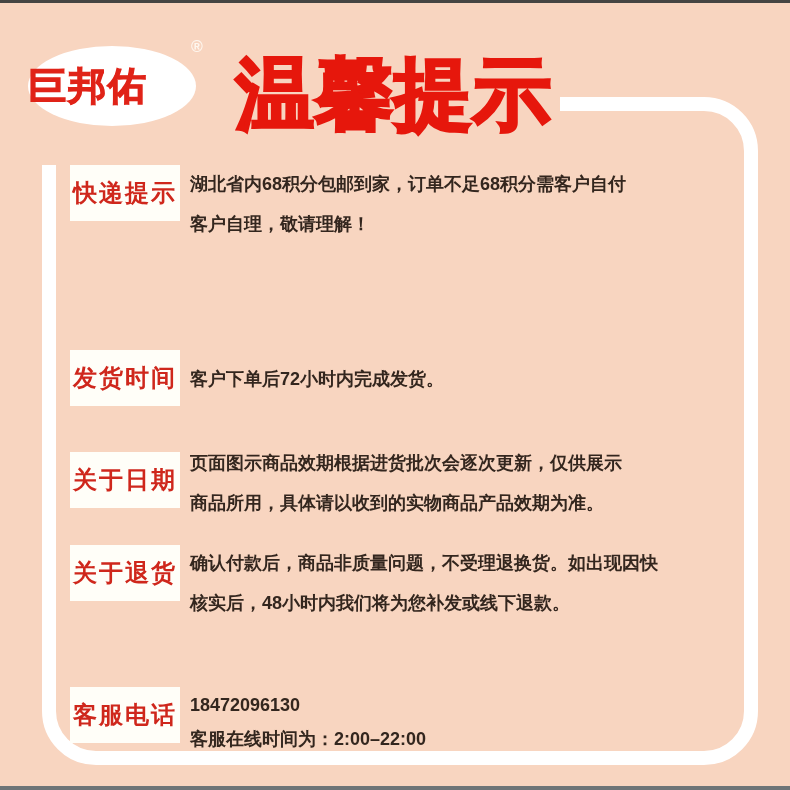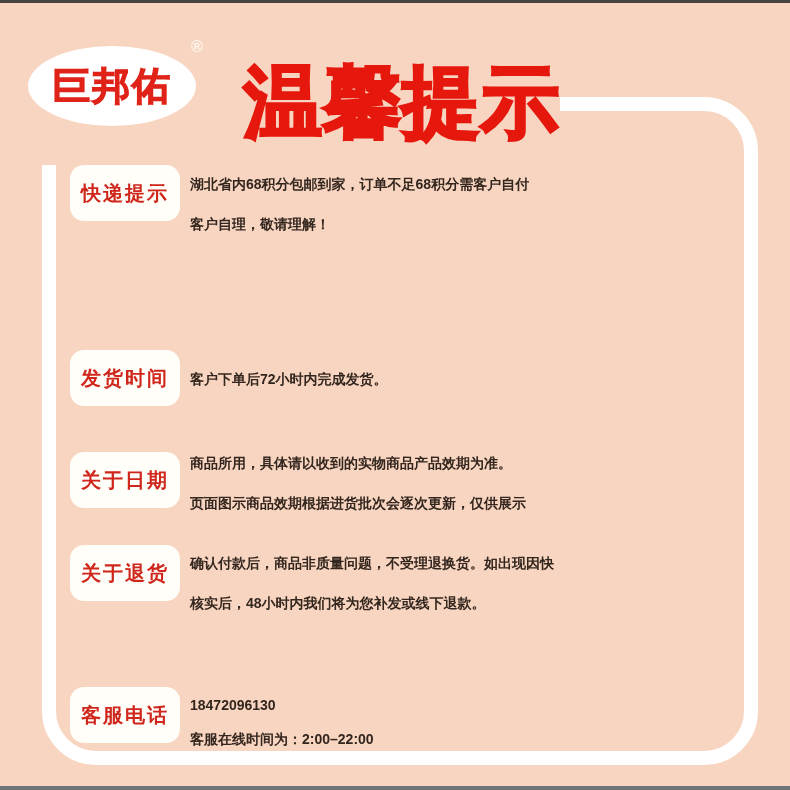--- a/index.html
+++ b/index.html
@@ -15,50 +15,49 @@
     background:#454543;
   }
   .edge-bottom{
     position:absolute;left:0;top:786px;width:790px;height:4px;
     background:#6e7477;
   }
   .frame{position:absolute;left:0;top:0;}
   .logo{
     position:absolute;left:28px;top:46px;width:168px;height:80px;
     background:#ffffff;border-radius:50%;
-    display:flex;align-items:center;justify-content:center;
+    display:flex;align-items:center;justify-content:flex-start;
   }
   .logo-text{
     color:#e02318;font-size:38px;font-weight:bold;letter-spacing:2px;
     -webkit-text-stroke:1.2px #e02318;
     white-space:nowrap;
   }
   .reg{
     position:absolute;left:191px;top:38px;
     color:#fffdf8;opacity:.85;font-size:16px;font-weight:bold;
   }
   .title{
-    position:absolute;left:228px;top:44px;margin:16px;
+    position:absolute;left:228px;top:44px;margin:8px;
     font-size:78px;font-weight:bold;line-height:1.1;
     color:#e6170c;-webkit-text-stroke:3px #e6170c;
     letter-spacing:1px;white-space:nowrap;
   }
   .row{position:absolute;left:0;width:790px;}
   .label{
     position:absolute;left:70px;top:0;width:110px;height:56px;
     background:#fffef8;
-    color:#cf271c;font-size:20px;font-weight:bold;letter-spacing:2px;
+    color:#cf271c;font-size:24px;font-weight:bold;letter-spacing:2px;
     line-height:56px;text-align:center;
     white-space:nowrap;
-    border-radius:14px;
   }
   .content{position:absolute;left:190px;width:580px;}
   .content p{
     margin:0;
-    color:#33261e;font-size:14px;font-weight:bold;
+    color:#33261e;font-size:18px;font-weight:bold;
     line-height:40px;white-space:nowrap;
   }
   .row-phone .content p{line-height:34px;}
 </style>
 </head>
 <body>
 
 <div class="page">
 
   <div class="edge-top"></div>
@@ -85,22 +84,22 @@
   <section class="row" style="top:350px">
     <div class="label">发货时间</div>
     <div class="content" style="top:9px">
       <p>客户下单后72小时内完成发货。</p>
     </div>
   </section>
 
   <section class="row" style="top:452px">
     <div class="label">关于日期</div>
     <div class="content" style="top:-9px">
+      <p>页面图示商品效期根据进货批次会逐次更新，仅供展示</p>
       <p>商品所用，具体请以收到的实物商品产品效期为准。</p>
-      <p>页面图示商品效期根据进货批次会逐次更新，仅供展示</p>
     </div>
   </section>
 
   <section class="row" style="top:545px">
     <div class="label">关于退货</div>
     <div class="content" style="top:-2px">
       <p>确认付款后，商品非质量问题，不受理退换货。如出现因快</p>
       <p>核实后，48小时内我们将为您补发或线下退款。</p>
     </div>
   </section>

